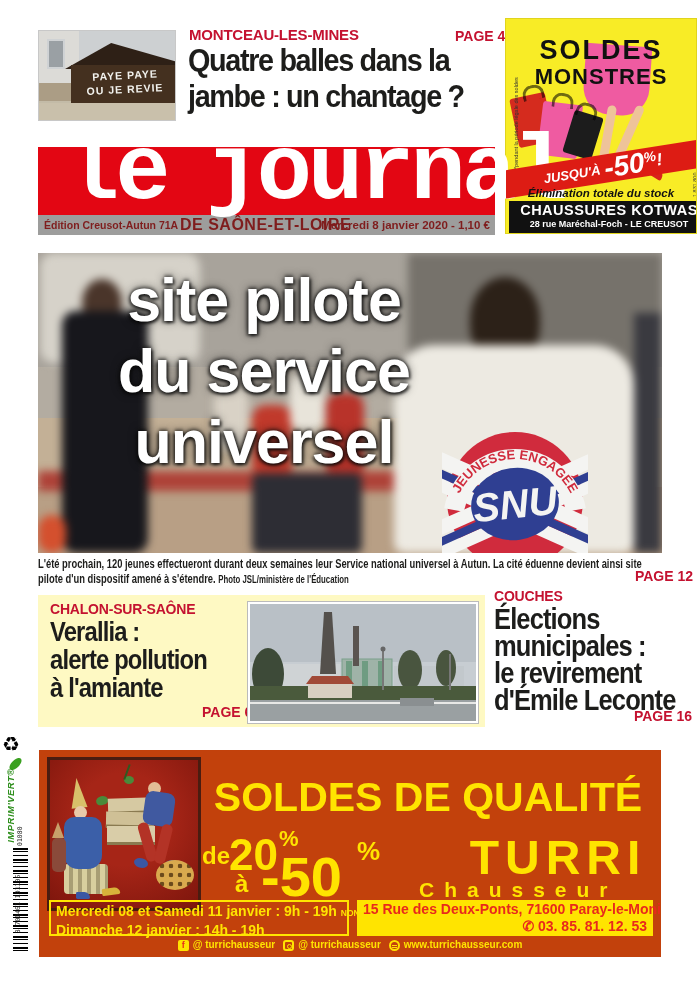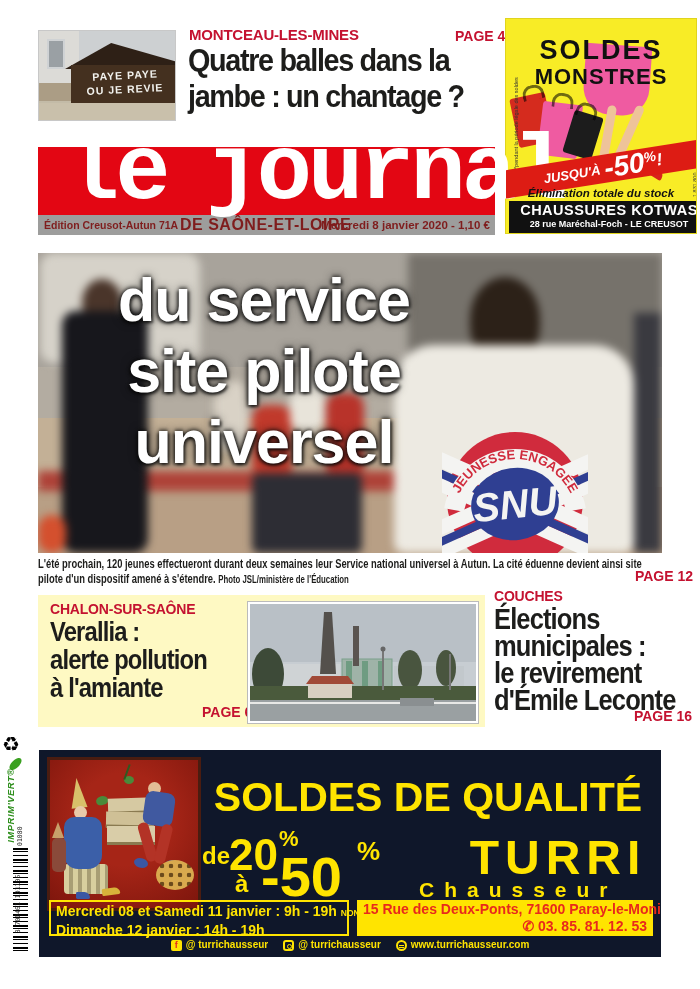--- a/index.html
+++ b/index.html
@@ -60,31 +60,31 @@
   #ch-kicker{position:absolute;left:12px;top:6px;}
   .ch-line{position:absolute;left:12px;font-size:28px;line-height:27px;transform:scaleX(.85);letter-spacing:-1px;}
   #ch-page{position:absolute;left:164px;top:109px;}
   #factory{position:absolute;left:210px;top:7px;width:226px;height:117px;border:2px solid #fff;outline:1px solid #bbb;}
   
   #couches{left:494px;top:588px;width:198px;height:140px;}
   #co-kicker{position:absolute;left:0;top:0;}
   .co-line{position:absolute;left:0;font-size:29px;line-height:27px;transform:scaleX(.88);letter-spacing:-1px;font-weight:bold;white-space:nowrap;color:#1d1d1b;transform-origin:left top;}
   #co-page{position:absolute;right:0;top:120px;}
   
-  #turri{left:39px;top:750px;width:622px;height:207px;background:#0f172a;overflow:hidden;}
+  #turri{left:39px;top:750px;width:622px;height:207px;background:#c2410c;overflow:hidden;}
   #tr-painting{position:absolute;left:8px;top:7px;width:148px;height:148px;background:radial-gradient(circle at 50% 40%,#a62517 0 40%,#7c150c 100%);border:3px solid #4a1c10;overflow:hidden;}
   .tp{position:absolute;}
   #tr-title{position:absolute;left:163px;top:24px;width:452px;text-align:center;color:#ffe400;font-weight:bold;font-size:41px;white-space:nowrap;letter-spacing:0px;}
   .tr-y{color:#ffe400;font-weight:bold;position:absolute;}
   #tr-brand{position:absolute;left:380px;top:80px;width:278px;text-align:center;color:#ffe400;font-weight:bold;font-size:48px;letter-spacing:6px;}
   #tr-sub{position:absolute;left:380px;top:128px;width:278px;text-align:left;color:#ffe400;font-weight:bold;font-size:21px;letter-spacing:10px;}
   #tr-sched{position:absolute;left:10px;top:150px;width:300px;height:36px;border:2px solid #ffe400;color:#ffe400;font-weight:bold;font-size:14px;line-height:17px;padding:1px 5px;box-sizing:border-box;white-space:nowrap;}
   #tr-addr{position:absolute;left:318px;top:150px;width:296px;height:36px;background:#ffe400;color:#e8291c;font-weight:bold;font-size:14px;line-height:17px;padding:1px 6px;box-sizing:border-box;white-space:nowrap;}
   #tr-addr .ph{display:block;text-align:right;}
-  #tr-social{position:absolute;left:0;top:189px;width:622px;display:flex;justify-content:center;gap:15px;align-items:center;color:#ffe400;font-size:10px;font-weight:bold;}
+  #tr-social{position:absolute;left:0;top:189px;width:622px;display:flex;justify-content:center;gap:8px;align-items:center;color:#ffe400;font-size:10px;font-weight:bold;}
   .soc-ico{display:inline-block;width:11px;height:11px;vertical-align:middle;margin-right:4px;}
   .fb{background:#ffe400;color:#e8291c;font-size:9px;font-weight:bold;text-align:center;line-height:11px;border-radius:2px;}
   .ig{border:2px solid #ffe400;border-radius:3px;box-sizing:border-box;position:relative;}
   .ig:after{content:"";position:absolute;left:2px;top:2px;width:3px;height:3px;border:1px solid #ffe400;border-radius:50%;}
   .gl{border:2px solid #ffe400;border-radius:50%;box-sizing:border-box;position:relative;}
   .gl:after{content:"";position:absolute;left:1px;top:3px;width:5px;height:1px;background:#ffe400;box-shadow:0 2px 0 #ffe400;}
   
   #recycle{left:2px;top:732px;font-size:20px;color:#000;}
   #leaf{left:8px;top:760px;width:15px;height:8px;background:#3aa020;border-radius:60% 40% 60% 40%;transform:rotate(-38deg);}
   #imprim{left:-27px;top:800px;transform:rotate(-90deg);transform-origin:center;color:#2f8f1e;font-weight:bold;font-style:italic;font-size:9.5px;letter-spacing:.5px;white-space:nowrap;}
@@ -178,22 +178,22 @@
       <rect x="-20" y="78" width="190" height="8" fill="#2f3f92" transform="rotate(24 73 76)"></rect>
       <rect x="-20" y="80" width="190" height="8" fill="#2f3f92" transform="rotate(-24 73 76)"></rect>
       <path id="arcpath" d="M 12,86 A 62,62 0 0 1 134,86" fill="none" stroke="#f4f4f2" stroke-width="20"></path>
       <text font-size="13" font-weight="bold" fill="#d02b3d" font-family="Liberation Sans,sans-serif">
         <textPath href="#arcpath" startOffset="50%" text-anchor="middle">JEUNESSE ENGAGÉE</textPath>
       </text>
       <ellipse cx="73" cy="80" rx="44" ry="36" fill="#2f3f92" transform="rotate(-8 73 80)"></ellipse>
       <text x="73" y="94" font-size="40" font-weight="bold" font-style="italic" fill="#f4f4f2" text-anchor="middle" transform="rotate(-6 73 80)" font-family="Liberation Sans,sans-serif">SNU</text>
     </svg>
     <div id="mp-headline">
+      <div>site pilote</div>
       <div>du service</div>
-      <div>site pilote</div>
       <div>universel</div>
     </div>
   </div>
 
   <div id="caption" class="abs">
     <span>L'été prochain, 120 jeunes effectueront durant deux semaines leur Service national universel à Autun. La cité éduenne devient ainsi site pilote d'un dispositif amené à s'étendre.</span>
     <span class="credit">Photo JSL/ministère de l'Éducation</span>
   </div>
   <div id="cap-page" class="abs pageref">PAGE 12</div>
 

